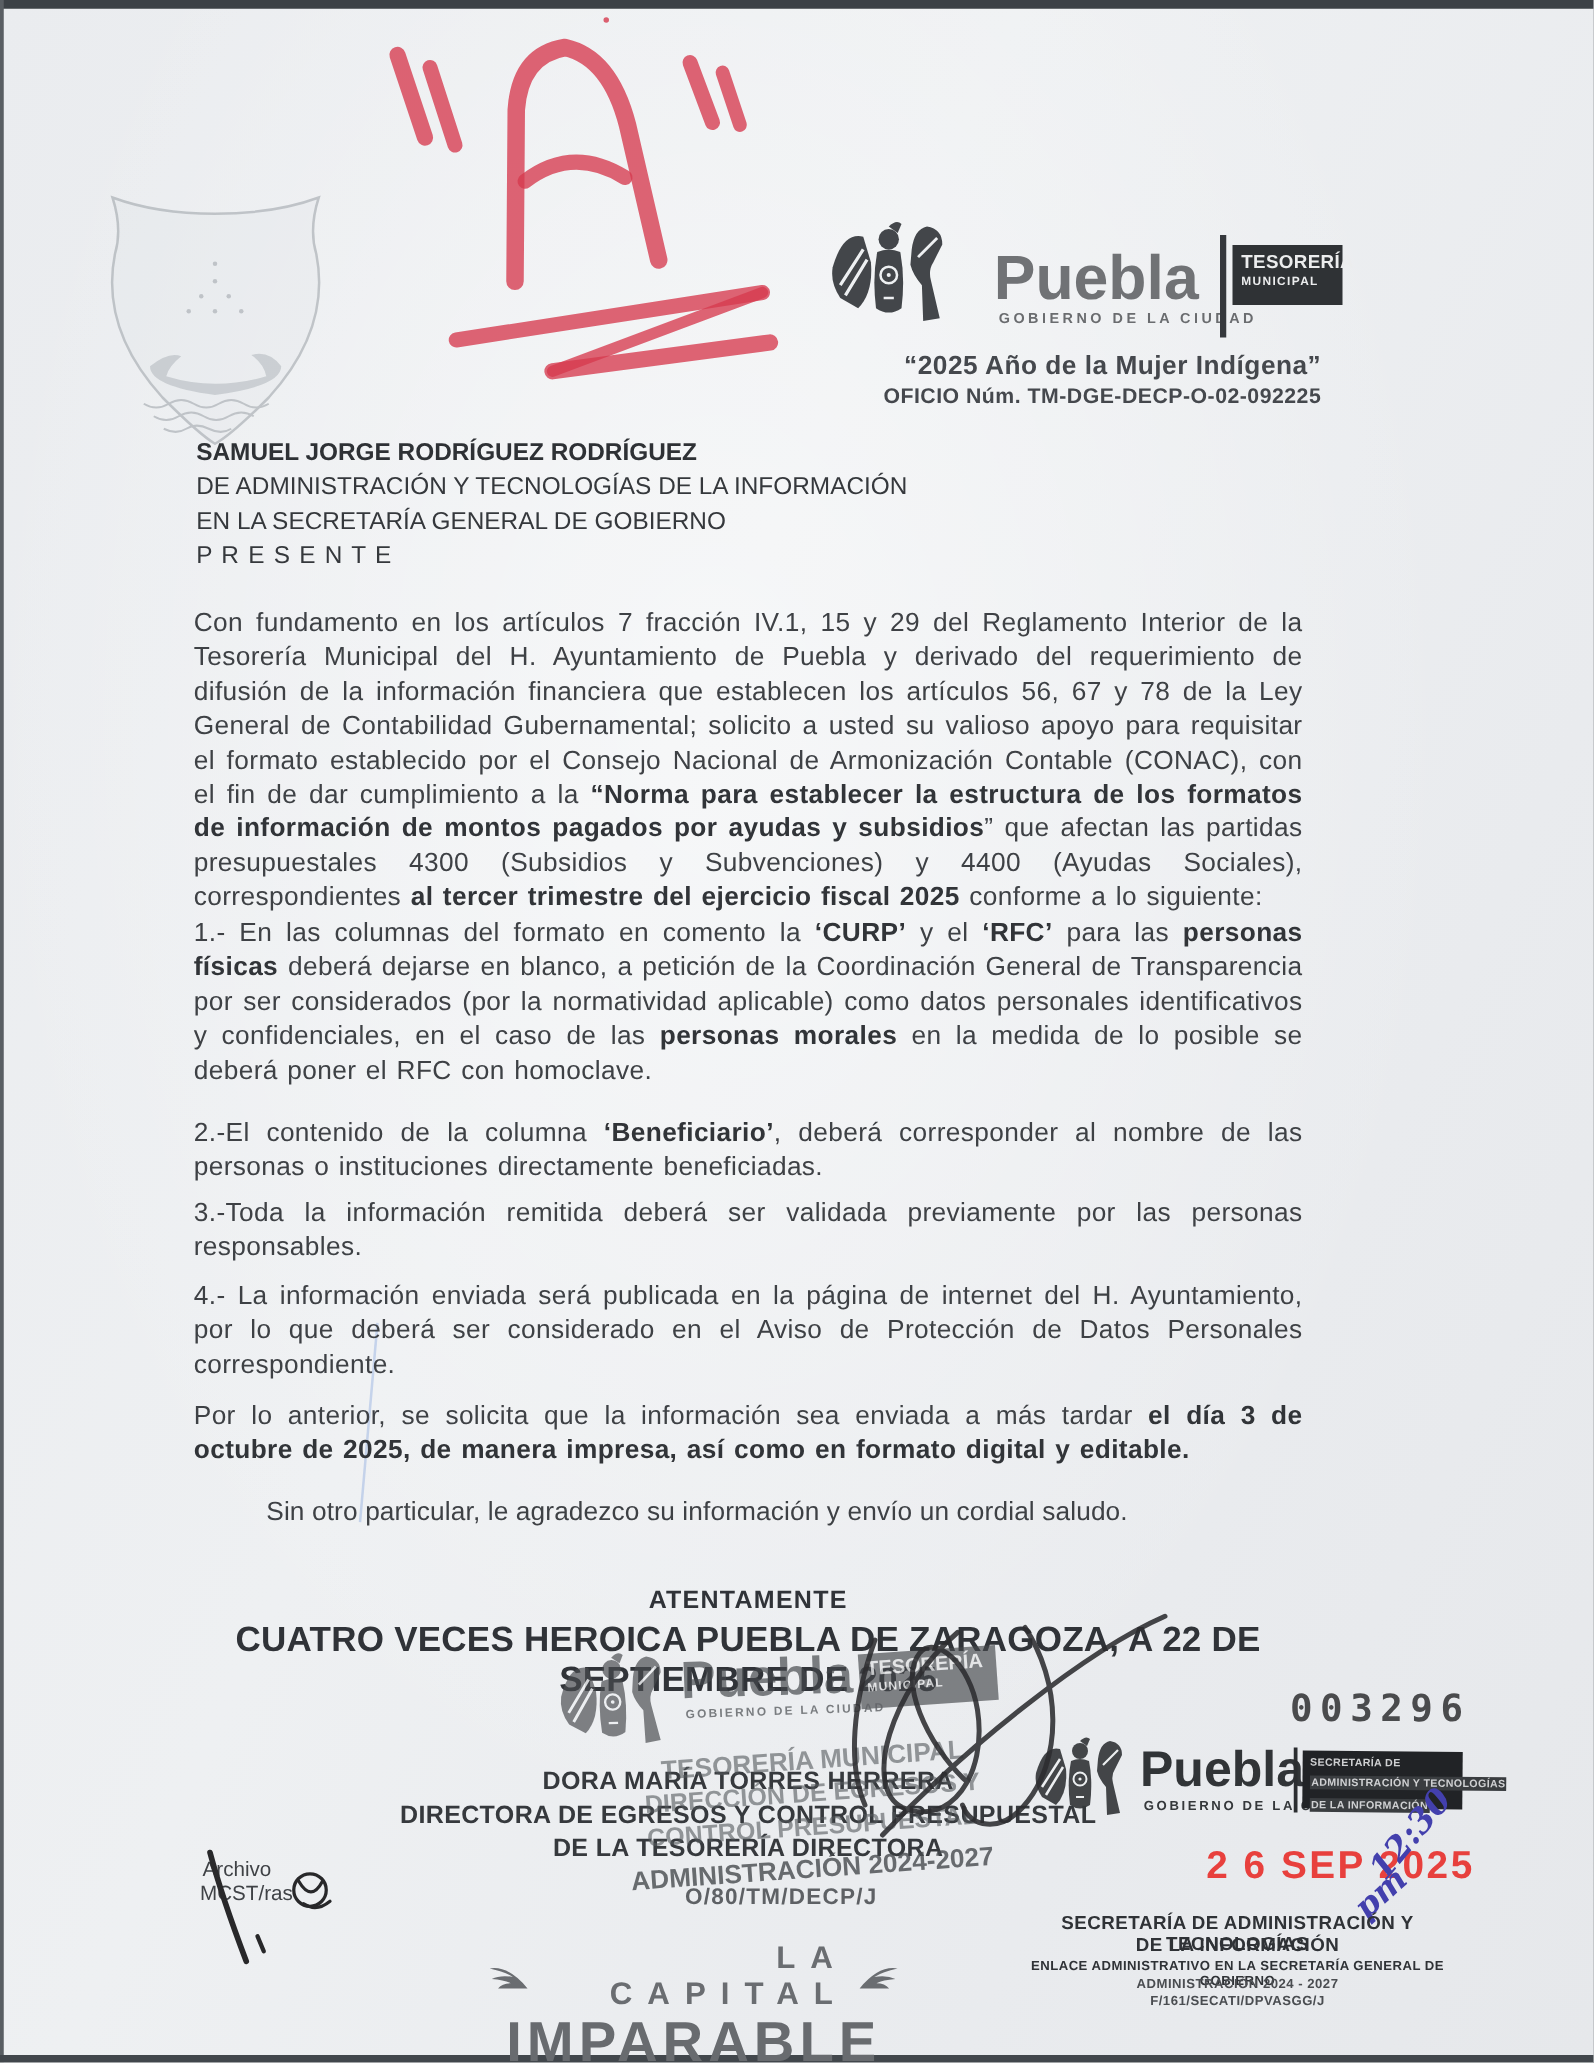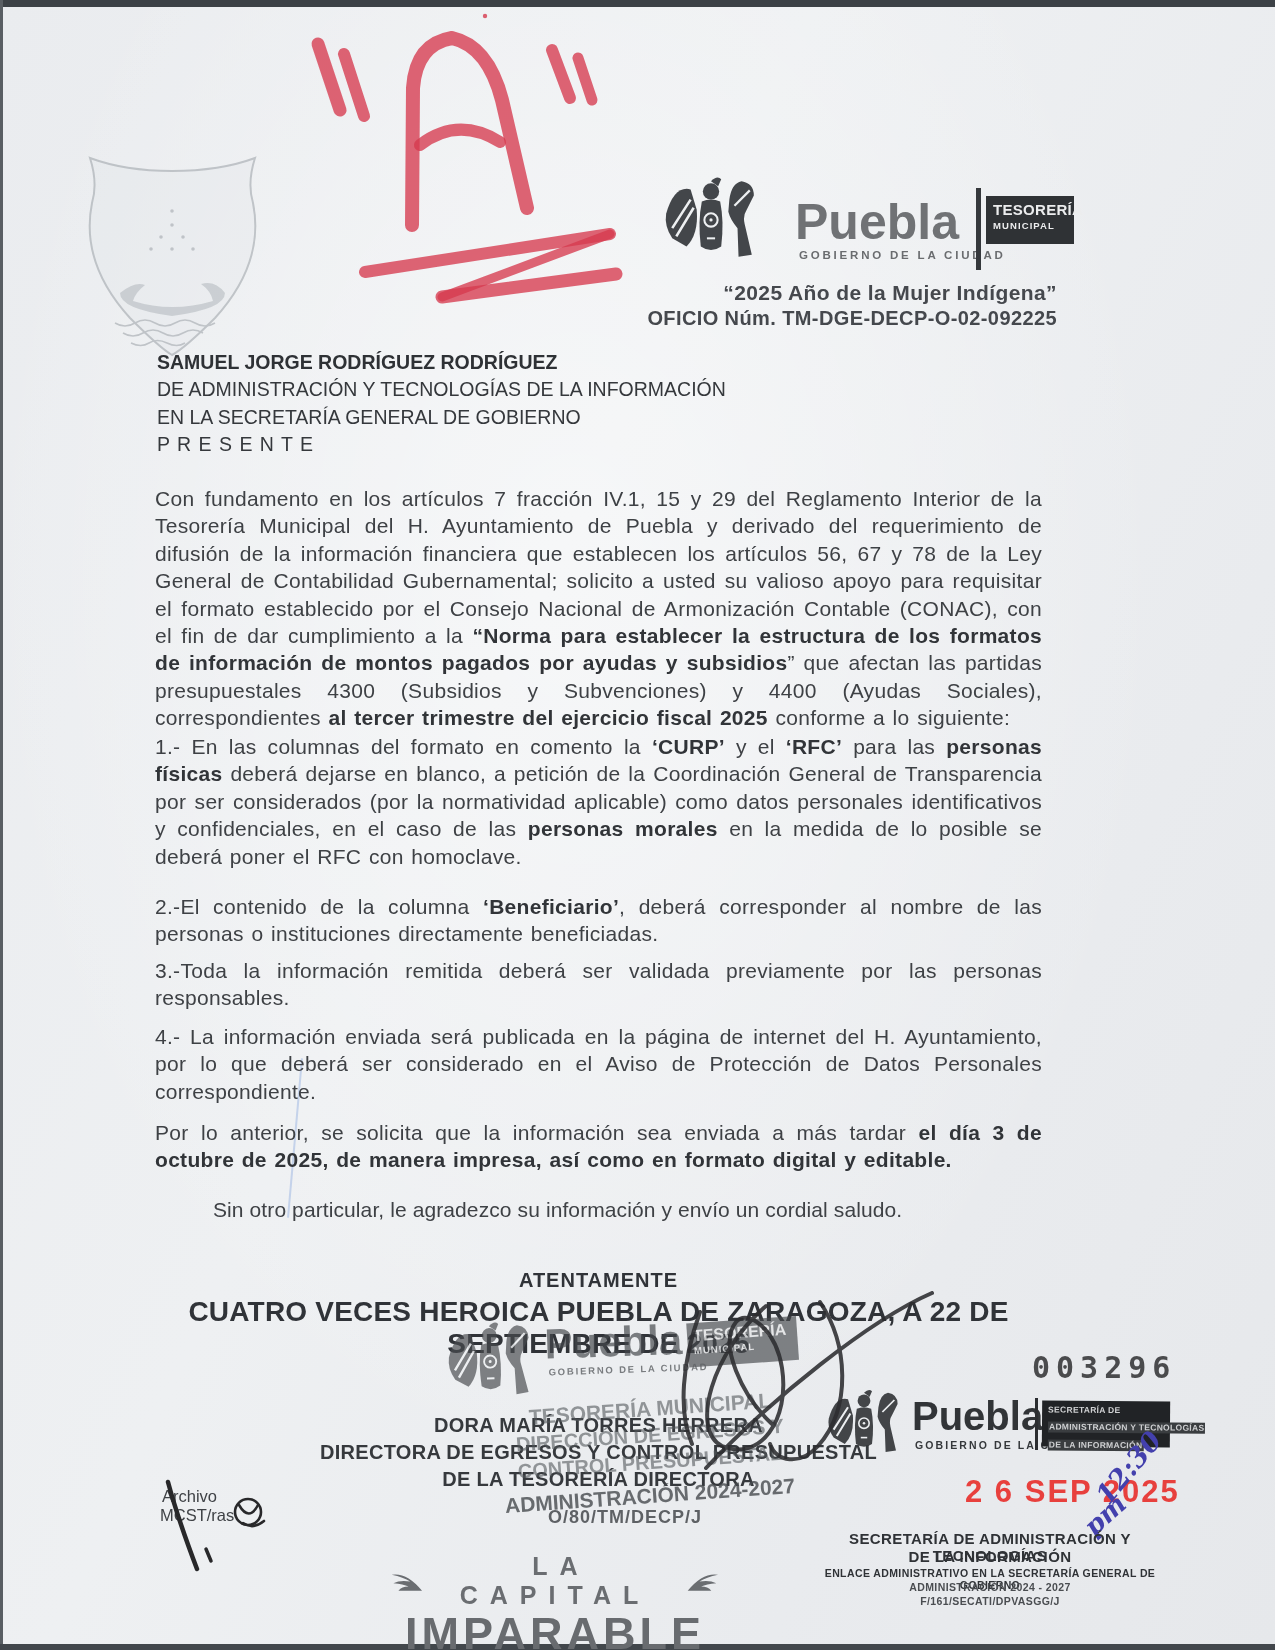--- a/index.html
+++ b/index.html
@@ -19,21 +19,21 @@
   
   .figures{color:#43464a;}
   .wordmark-lg{left:795px;top:193px;font-size:50px;font-weight:bold;color:#707275;letter-spacing:0;}
   .tagline-lg{left:799px;top:249px;font-size:11.5px;font-weight:bold;letter-spacing:2.8px;color:#6a6c6f;}
   .divider-lg{left:976px;top:188px;width:5px;height:82px;background:#35383c;}
   .box-lg{left:986px;top:196px;width:88px;height:48px;background:#2f3235;color:#ecedee;padding:5px 7px;box-sizing:border-box;}
   .box-lg .l1{font-size:15px;font-weight:bold;letter-spacing:.3px;}
   .box-lg .l2{font-size:9.5px;font-weight:bold;letter-spacing:1.1px;margin-top:2px;}
 
   .motto{right:218px;top:281px;font-size:21px;font-weight:bold;color:#45484d;letter-spacing:.4px;text-align:right;}
-  .oficio{right:218px;top:307px;font-size:20px;font-weight:bold;color:#45484d;letter-spacing:.4px;text-align:right;}
+  .oficio{right:218px;top:307px;font-size:17px;font-weight:bold;color:#45484d;letter-spacing:.4px;text-align:right;}
 
   
   .recipient{left:157px;top:349px;font-size:19.5px;line-height:27.4px;color:#35383c;}
   .recipient .nm{font-weight:bold;color:#2e3135;}
   .recipient .pr{letter-spacing:1px;margin-top:0;}
 
   
   .body-para{position:absolute;left:155px;width:887px;margin:0;text-align:justify;
     font-size:21px;line-height:27.4px;letter-spacing:.3px;word-spacing:1.5px;color:#3e4145;}
   .body-para .b{font-weight:bold;color:#313438;}
@@ -86,21 +86,21 @@
   .rf1{top:1530px;font-size:15px;font-weight:bold;}
   .rf2{top:1548px;font-size:15px;font-weight:bold;}
   .rf3{top:1567px;font-size:10.5px;font-weight:bold;}
   .rf4{top:1581px;font-size:10.5px;font-weight:bold;color:#4a4d51;}
   .rf5{top:1595px;font-size:10.5px;font-weight:bold;color:#4a4d51;}
 
   
   .arch1{left:162px;top:1487px;font-size:16.5px;color:#3f4246;}
   .arch2{left:160px;top:1506px;font-size:16.5px;color:#3f4246;}
   .capital{left:390px;top:1552px;width:330px;text-align:center;color:#6a6d71;}
-  .capital .row1{display:flex;align-items:center;justify-content:center;gap:8px;}
+  .capital .row1{display:flex;align-items:center;justify-content:center;gap:8px;text-align:right;}
   .capital .lc{font-size:25px;font-weight:bold;letter-spacing:12px;text-indent:12px;}
   .capital .imp{font-size:45px;font-weight:bold;letter-spacing:4px;margin-top:-2px;color:#686b6f;}
   .wing{color:#6a6d71;}
 
   svg.overlay{left:0;top:0;pointer-events:none;}
 </style>
 </head>
 <body>
 
 <div class="page">

